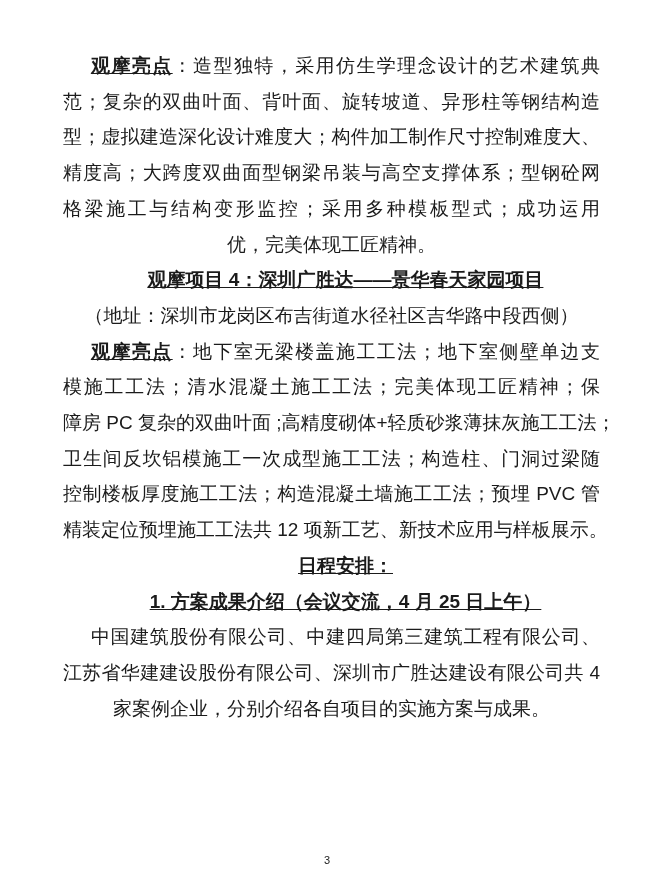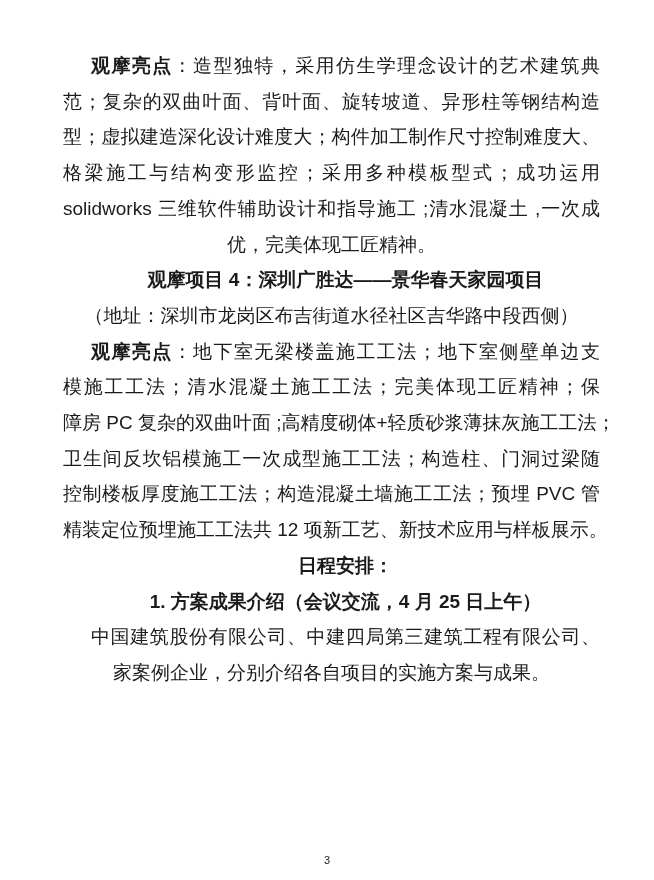--- a/index.html
+++ b/index.html
@@ -32,51 +32,53 @@
   }
   .line.just {
     text-align: justify;
     text-align-last: justify;
   }
   .line.indent {
     text-indent: 28px;
   }
   .b {
     font-weight: 700;
+    text-decoration: underline;
   }
   .footer {
     position: absolute;
     left: 0;
     right: 0;
     bottom: 14px;
     text-align: center;
     font-size: 11px;
     color: #222;
   }
 </style>
 </head>
 <body>
 
 <div class="page">
   <div class="doc" id="doc">
       <div class="line just indent"><span class="b">观摩亮点</span><span>：造型独特，采用仿生学理念设计的艺术建筑典</span></div>
       <div class="line just"><span>范；复杂的双曲叶面、背叶面、旋转坡道、异形柱等钢结构造</span></div>
       <div class="line just"><span>型；虚拟建造深化设计难度大；构件加工制作尺寸控制难度大、</span></div>
+      <div class="line just"><span>精度高；大跨度双曲面型钢梁吊装与高空支撑体系；型钢砼网</span></div>
       <div class="line just"><span>格梁施工与结构变形监控；采用多种模板型式；成功运用</span></div>
-      <div class="line just"><span>solidworks 三维软件辅助设计和指导施工 ;清水混凝土 ,一次成</span></div>
       <div class="line"><span>优，完美体现工匠精神。</span></div>
       <div class="line indent"><span class="b">观摩项目 4：深圳广胜达——景华春天家园项目</span></div>
       <div class="line"><span>（地址：深圳市龙岗区布吉街道水径社区吉华路中段西侧）</span></div>
       <div class="line just indent"><span class="b">观摩亮点</span><span>：地下室无梁楼盖施工工法；地下室侧壁单边支</span></div>
       <div class="line just"><span>模施工工法；清水混凝土施工工法；完美体现工匠精神；保</span></div>
       <div class="line just"><span>障房 PC 复杂的双曲叶面 ;高精度砌体+轻质砂浆薄抹灰施工工法；</span></div>
       <div class="line just"><span>卫生间反坎铝模施工一次成型施工工法；构造柱、门洞过梁随</span></div>
       <div class="line just"><span>控制楼板厚度施工工法；构造混凝土墙施工工法；预埋 PVC 管</span></div>
       <div class="line"><span>精装定位预埋施工工法共 12 项新工艺、新技术应用与样板展示。</span></div>
       <div class="line indent"><span class="b">日程安排：</span></div>
       <div class="line indent"><span class="b">1. 方案成果介绍（会议交流，4 月 25 日上午）</span></div>
       <div class="line just indent"><span>中国建筑股份有限公司、中建四局第三建筑工程有限公司、</span></div>
+      <div class="line just"><span>江苏省华建建设股份有限公司、深圳市广胜达建设有限公司共 4</span></div>
       <div class="line"><span>家案例企业，分别介绍各自项目的实施方案与成果。</span></div>
     </div>
   <div class="footer">
     <span>3</span>
   </div>
 </div>
 
 </body></html>

